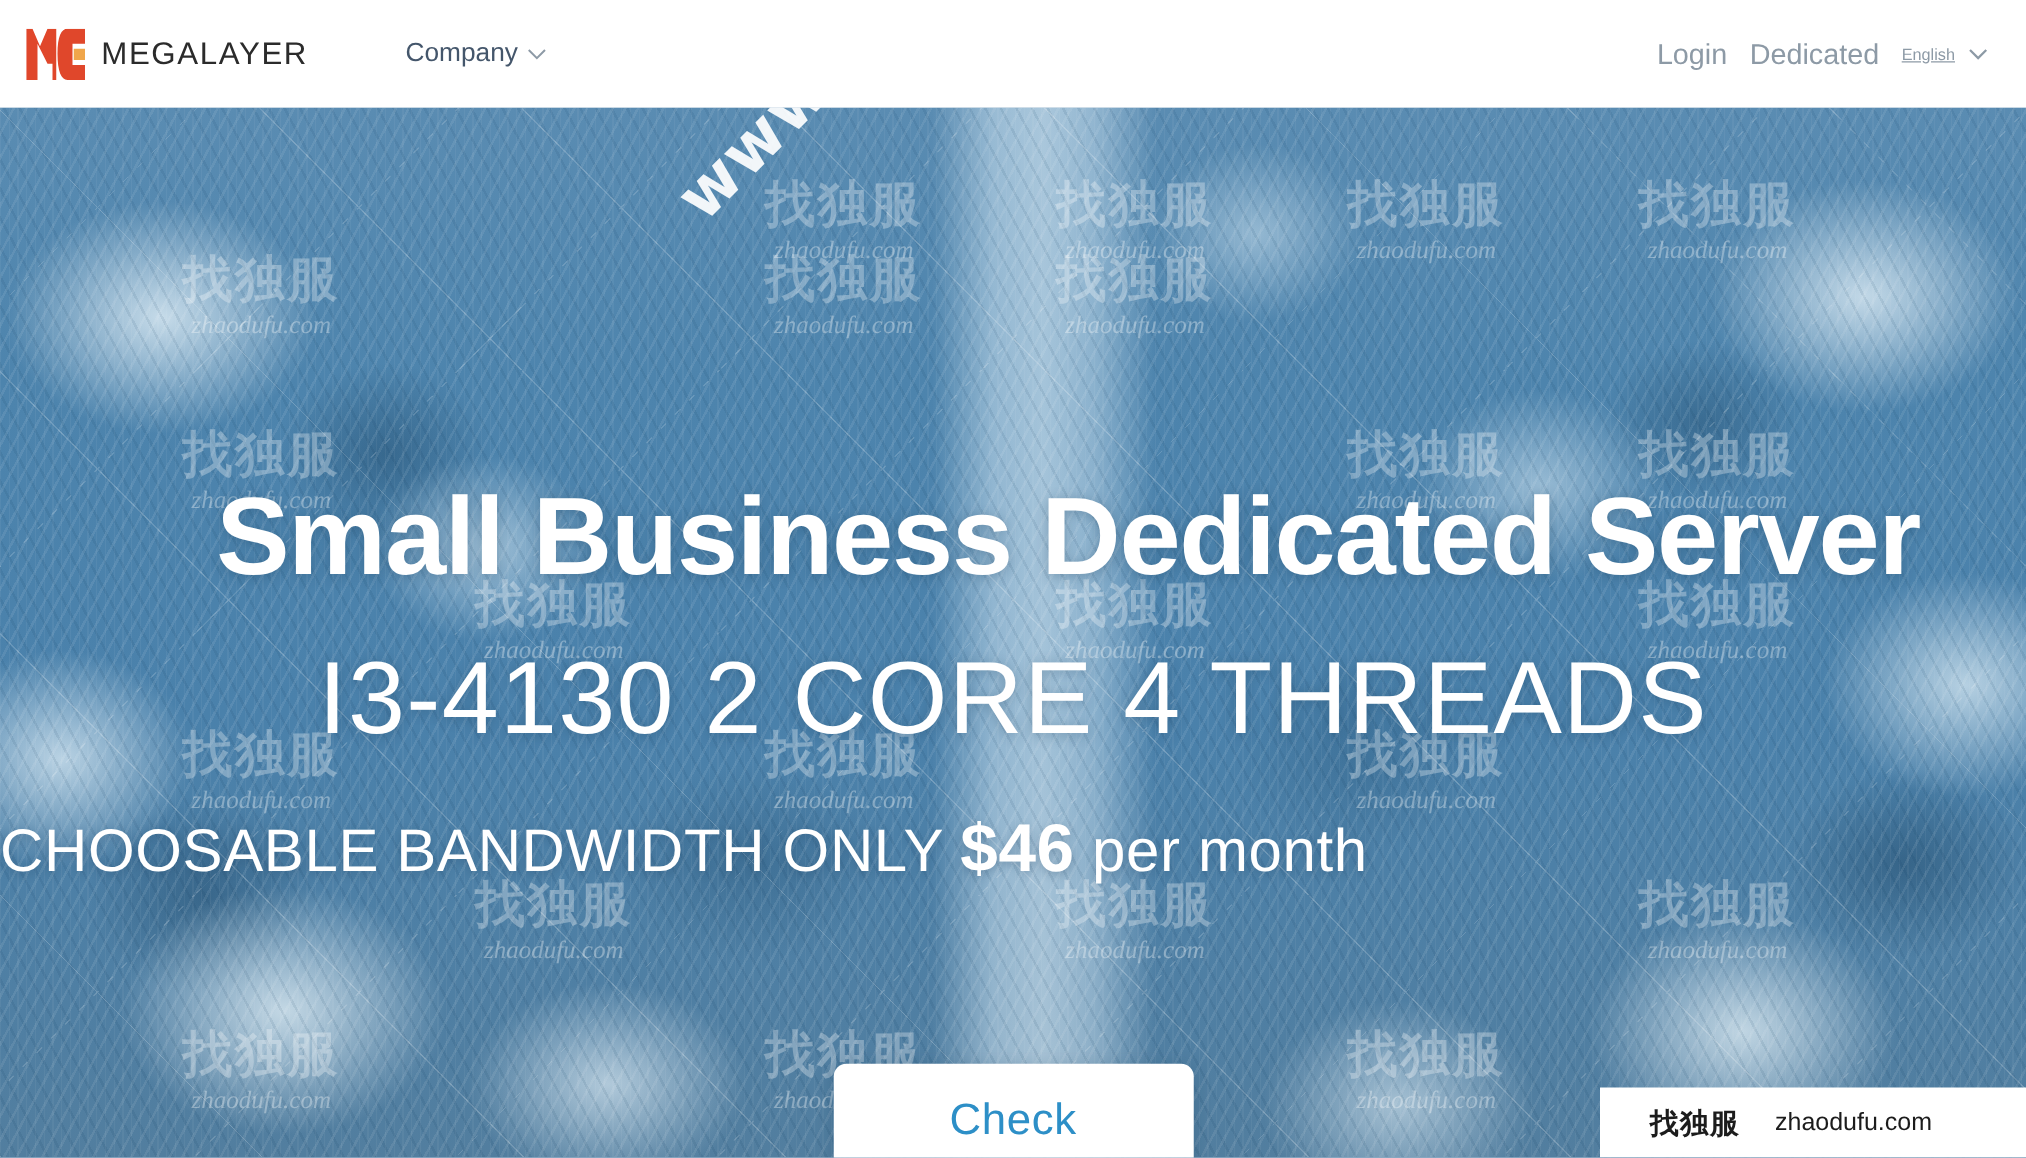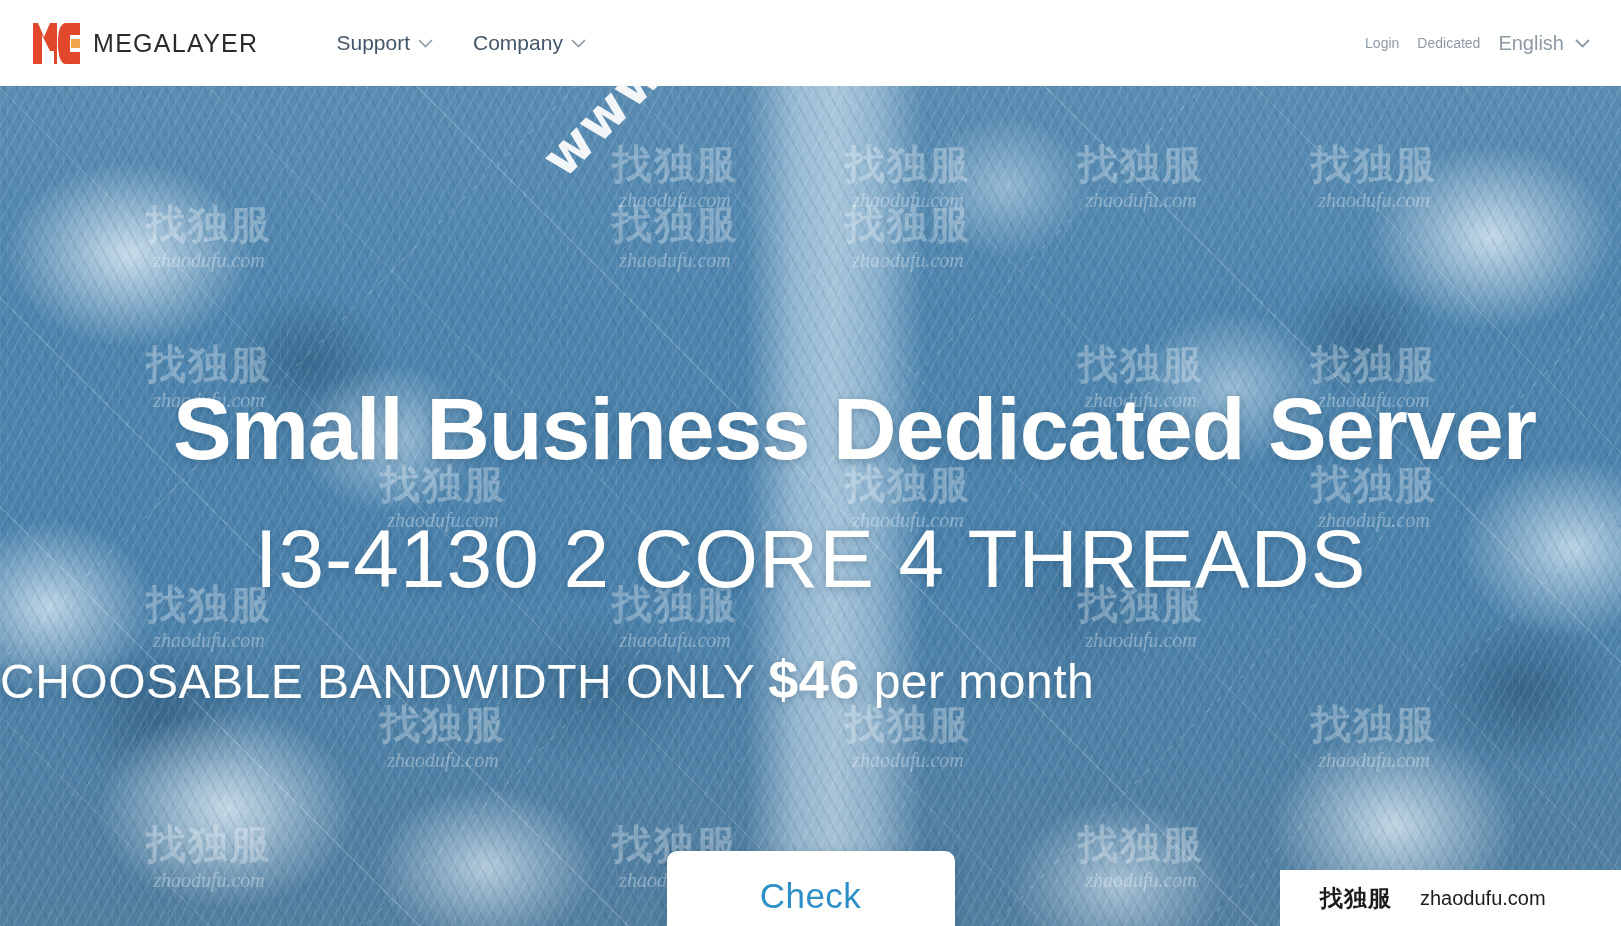--- a/index.html
+++ b/index.html
@@ -13,21 +13,21 @@
   
   #site-header{
     position:absolute; top:0; left:0;
     width:1621px; height:86px;
     background:#ffffff;
     display:flex; align-items:center;
     z-index:40;
   }
   #brand{
     display:flex; align-items:center; gap:13px;
-    margin-left:33px; height:100%;
+    margin-left:21px; height:100%;
     text-decoration:none;
     text-align:right;
   }
   #brand-mark{ width:47px; height:41px; display:block; }
   #brand-word{
     font-size:25px; letter-spacing:1.3px;
     color:#2b2b2b; font-weight:400;
     font-family:"Liberation Sans", sans-serif;
   }
 
@@ -42,27 +42,27 @@
     cursor:pointer; white-space:nowrap;
   }
   .chev{ display:inline-block; width:15px; height:9px; }
   .chev svg{ display:block; }
 
   #user-nav{
     margin-left:auto; margin-right:25px;
     display:flex; align-items:center;
   }
   .user-link{
-    font-size:14px; color:#8d9aa6;
+    font-size:23px; color:#8d9aa6;
     padding:0 9px; cursor:pointer; white-space:nowrap;
   }
   #lang-picker{
     display:flex; align-items:center; gap:11px;
-    font-size:20px; color:#8d9aa6;
-    padding:0 6px 0 9px; cursor:pointer;
+    font-size:13px; color:#8d9aa6;
+    padding:0 6px 0 9px; cursor:pointer;text-decoration:underline;
   }
 
   
   #hero{
     position:absolute; top:86px; left:0;
     width:1621px; height:840px;
     overflow:hidden;
     background:#4a7da4;
   }
 
@@ -220,28 +220,20 @@
         <polygon points="0,0 0,41 9,41 9,12 17,28 21,28 21,41 24,41 24,0 17,0 11,14 5,0" fill="#e0472b"></polygon>
         <path d="M47,0 L33,0 C28,0 25,6 25,20 C25,34 28,41 33,41 L47,41 L47,29 L37,29 L37,12 L47,12 Z" fill="#e0472b"></path>
         <rect x="38" y="16" width="9" height="9" fill="#f0a64a"></rect>
       </svg>
     </span>
     <span id="brand-word">MEGALAYER</span>
   </a>
 
   <nav id="primary-nav">
     <div class="nav-item">
-      <span>Support</span>
-      <span class="chev">
-        <svg viewBox="0 0 15 9" width="15" height="9">
-            <path d="M1 1 L7.5 7.5 L14 1" fill="none" stroke="#8d9aa6" stroke-width="1.6"></path>
-          </svg>
-      </span>
-    </div>
-    <div class="nav-item">
       <span>Company</span>
       <span class="chev">
         <svg viewBox="0 0 15 9" width="15" height="9">
             <path d="M1 1 L7.5 7.5 L14 1" fill="none" stroke="#8d9aa6" stroke-width="1.6"></path>
           </svg>
       </span>
     </div>
   </nav>
 
   <div id="user-nav">

